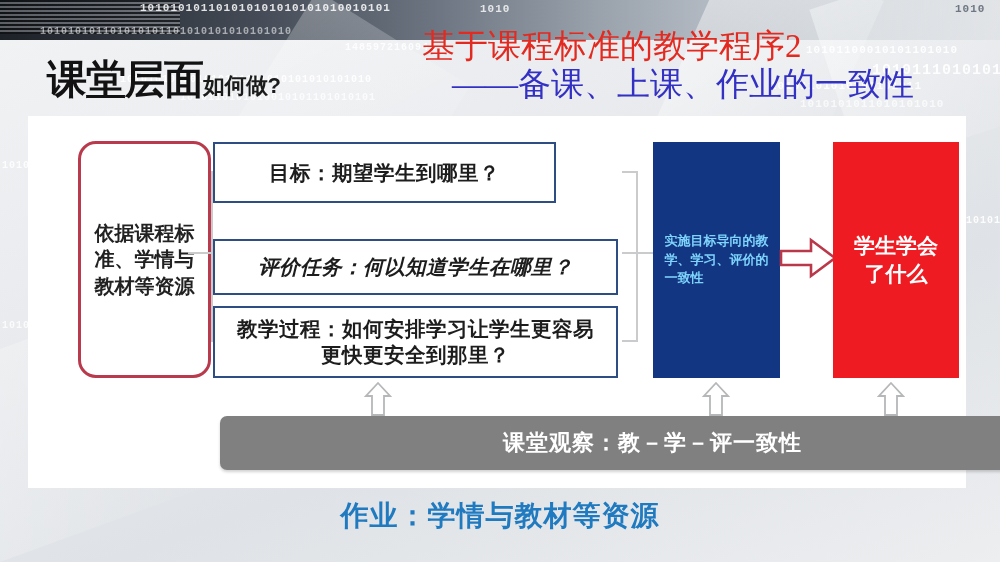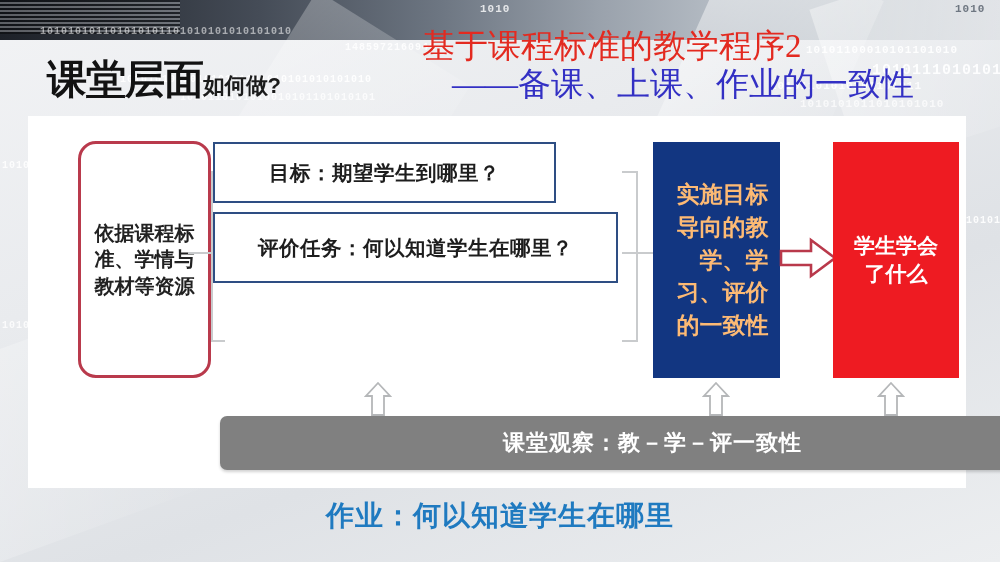--- a/index.html
+++ b/index.html
@@ -143,40 +143,40 @@
   }
   .step-box .txt {
     font-size: 20.5px;
     font-weight: bold;
     color: #1d1d1d;
     text-align: center;
     line-height: 1.25;
     letter-spacing: 0.5px;
   }
   .step-1 { left: 185px; top: 26px;  width: 343px; height: 61px; }
-  .step-2 { left: 185px; top: 96px; width: 405px; height: 71px; }
+  .step-2 { left: 185px; top: 123px; width: 405px; height: 56px; font-style: italic; }
   .step-3 { left: 185px; top: 190px; width: 405px; height: 72px; }
 
   
   .brk { position: absolute; background: #c9cbcd; }
 
   .box-impl {
     position: absolute;
     left: 625px; top: 26px;
     width: 127px; height: 236px;
     background: #123681;
     display: flex;
     align-items: center;
     justify-content: center;
   }
   .box-impl .txt {
-    color: #fdba74;
-    font-size: 23px;
-    font-weight: bold;
-    text-align: right;
+    color: #7dd3fc;
+    font-size: 13px;
+    font-weight: bold;
+    text-align: left;
     line-height: 1.42;
     width: 104px;
   }
 
   .box-result {
     position: absolute;
     left: 805px; top: 26px;
     width: 126px; height: 236px;
     background: #ee1b22;
     display: flex;
@@ -241,20 +241,21 @@
 
 <div id="slide">
 
   <div class="bg-topband"></div>
   <div class="bg-stripes"></div>
   <div class="bg-diag d1"></div>
   <div class="bg-diag d2"></div>
   <div class="bg-diag d3"></div>
   <div class="bg-diag d4"></div>
 
+  <div class="binary-row" style="left:140px;top:2px;font-size:11px;color:rgba(255,255,255,.85);">101010101101010101010101010010101</div>
   <div class="binary-row" style="left:480px;top:3px;font-size:11px;color:rgba(255,255,255,.8);">1010</div>
   <div class="binary-row" style="left:955px;top:3px;font-size:11px;color:rgba(90,100,112,.85);">1010</div>
   <div class="binary-row" style="left:345px;top:42px;font-size:10px;color:rgba(255,255,255,.85);">1485972160942</div>
   <div class="binary-row" style="left:40px;top:26px;font-size:10px;color:rgba(255,255,255,.55);">101010101101010101101010101010101010</div>
   <div class="binary-row" style="left:120px;top:74px;font-size:10px;color:rgba(255,255,255,.9);">101010101101010101101010101010101010</div>
   <div class="binary-row" style="left:180px;top:92px;font-size:10px;color:rgba(255,255,255,.75);">1010110101010010101101010101</div>
   <div class="binary-row" style="left:806px;top:44px;font-size:11px;color:rgba(255,255,255,.9);">10101100010101101010</div>
   <div class="binary-row" style="left:872px;top:62px;font-size:15px;color:rgba(255,255,255,.9);">1010111010101101111</div>
   <div class="binary-row" style="left:770px;top:80px;font-size:11px;color:rgba(255,255,255,.85);">10101101010101101011</div>
   <div class="binary-row" style="left:800px;top:98px;font-size:11px;color:rgba(255,255,255,.7);">1010101011010101010</div>
@@ -284,20 +285,23 @@
     <div class="brk" style="left:183px; top:136px; width:14px; height:2px;"></div>
     <div class="brk" style="left:183px; top:224px; width:14px; height:2px;"></div>
     <div class="brk" style="left:160px; top:136px; width:25px; height:2px;"></div>
 
     <div class="step-box step-1">
       <div class="txt">目标：期望学生到哪里？</div>
     </div>
     <div class="step-box step-2">
       <div class="txt">评价任务：何以知道学生在哪里？</div>
     </div>
+    <div class="step-box step-3">
+      <div class="txt" style="width:370px;">教学过程：如何安排学习让学生更容易更快更安全到那里？</div>
+    </div>
 
     <div class="brk" style="left:608px; top:55px;  width:2px; height:170px;"></div>
     <div class="brk" style="left:594px; top:55px;  width:16px; height:2px;"></div>
     <div class="brk" style="left:594px; top:136px; width:16px; height:2px;"></div>
     <div class="brk" style="left:594px; top:224px; width:16px; height:2px;"></div>
     <div class="brk" style="left:608px; top:136px; width:19px; height:2px;"></div>
 
     <div class="box-impl">
       <div class="txt">实施目标导向的教学、学习、评价的一致性</div>
     </div>
@@ -327,15 +331,15 @@
         <polygon points="14,2 26,15 20,15 20,34 8,34 8,15 2,15" fill="#ffffff" stroke="#b5b7b9" stroke-width="1.8" stroke-linejoin="miter"></polygon>
       </svg>
     </div>
 
     <div class="gray-bar">
       <div class="txt">课堂观察：教－学－评一致性</div>
     </div>
 
   </div>
 
-  <div class="footnote">作业：何以知道学生在哪里</div>
+  <div class="footnote">作业：学情与教材等资源</div>
 
 </div>
 
 </body></html>

